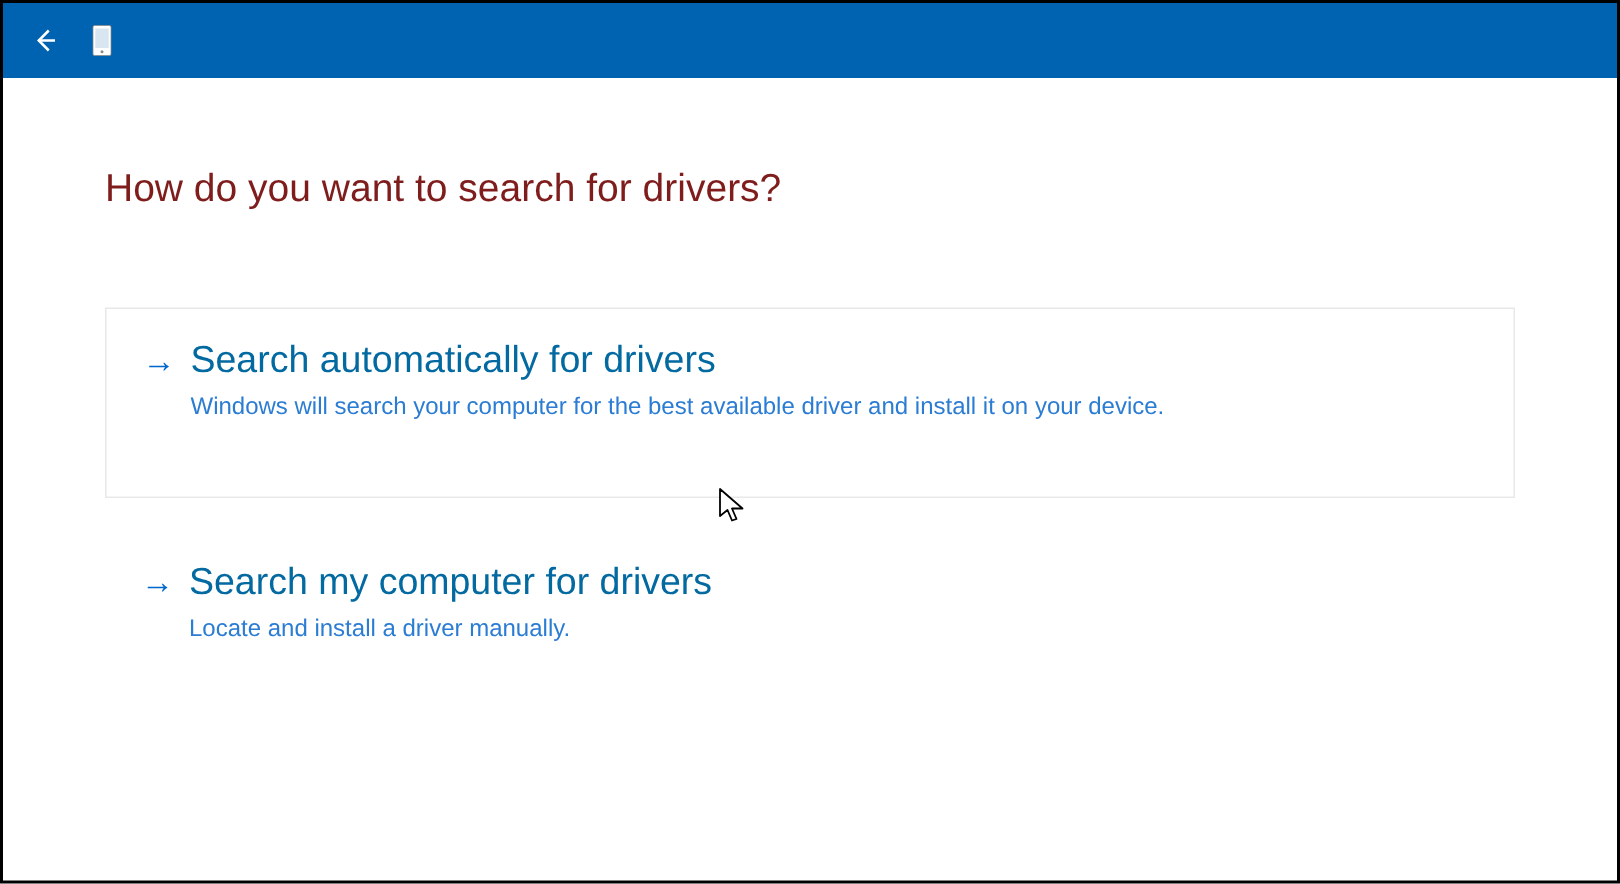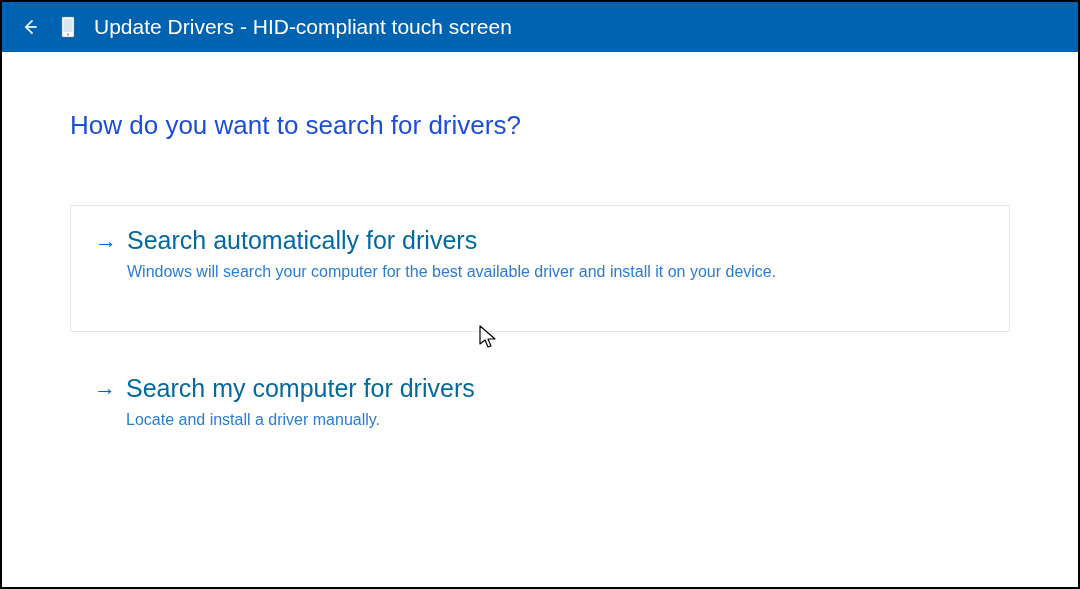--- a/index.html
+++ b/index.html
@@ -45,21 +45,21 @@
     }
     .header-title {
       color: #ffffff;
       font-size: 21px;
       font-weight: 400;
     }
     .content {
       padding: 58px 68px 0 68px;
     }
     .page-heading {
-      color: #1d4ed8;
+      color: #7f1d1d;
       font-size: 26px;
       font-weight: 400;
       margin-bottom: 64px;
     }
     .option-box {
       border: 1px solid #e8e8e8;
       padding: 20px 24px 48px 24px;
       margin-bottom: 42px;
       cursor: pointer;
       position: relative;
@@ -113,21 +113,20 @@
       <path d="M7 12 L20 12"></path>
     </svg>
   </div>
   <div class="device-icon">
     <svg viewBox="0 0 16 22">
       <rect x="2" y="1" width="12" height="20" rx="1" fill="#ffffff" stroke="#888" stroke-width="0.5"></rect>
       <rect x="3.5" y="3" width="9" height="13" fill="#d8e6f2"></rect>
       <circle cx="8" cy="18.5" r="1" fill="#888"></circle>
     </svg>
   </div>
-  <div class="header-title">Update Drivers - HID-compliant touch screen</div>
 </div>
 
 <div class="content">
   <div class="page-heading">How do you want to search for drivers?</div>
 
   <div class="option-box">
     <div class="option-title-row">
       <span class="arrow-right">→</span>
       <span class="option-title">Search automatically for drivers</span>
     </div>

